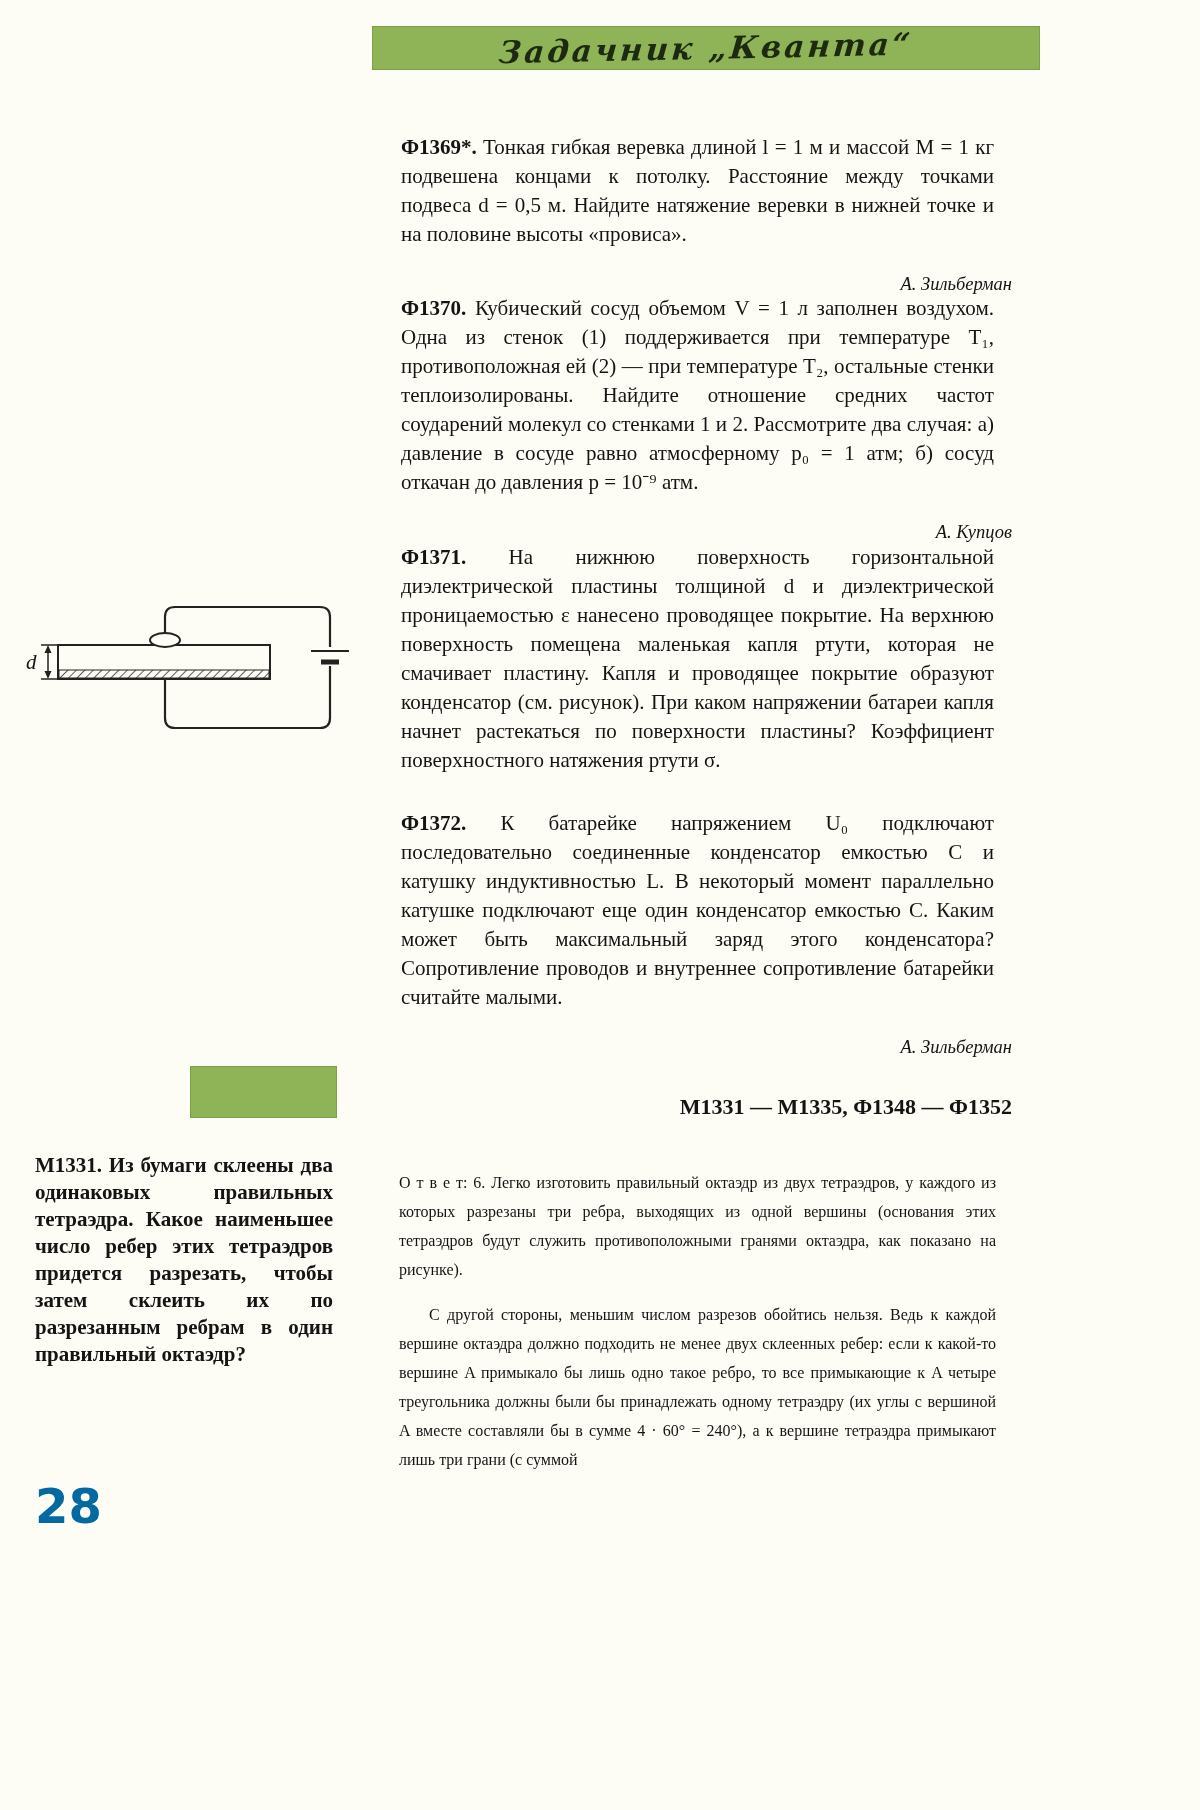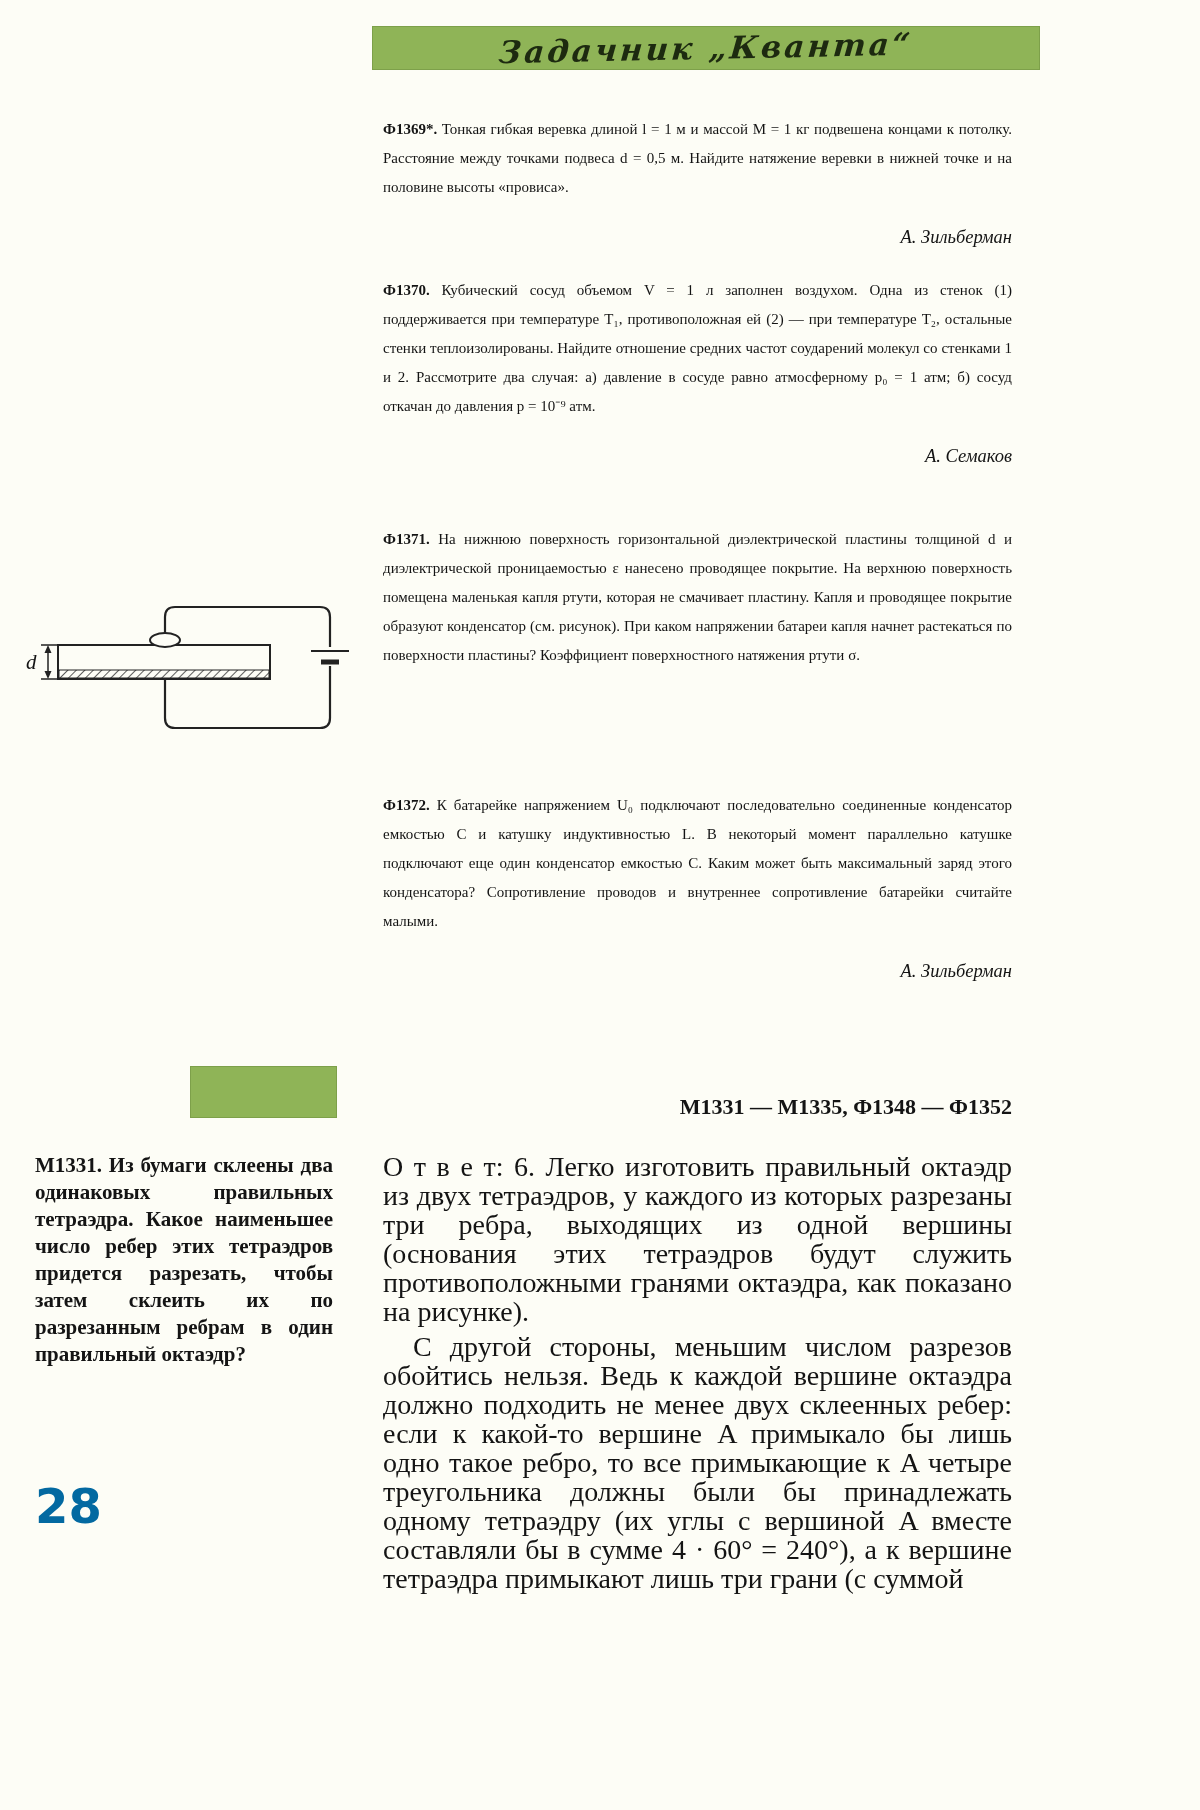--- a/index.html
+++ b/index.html
@@ -19,21 +19,21 @@
   .banner-text{
     font-family:"DejaVu Serif", serif;
     font-style:italic;font-weight:bold;
     font-size:31px;letter-spacing:3px;
     color:#1d2a10;
     transform:rotate(-1.2deg) skewX(-6deg);
     white-space:nowrap;
   }
   
   .main-col{position:absolute;left:383px;width:629px;}
-  .prob{margin:0;text-align:justify;font-size:15px;line-height:29px;}
+  .prob{margin:18px;text-align:justify;font-size:21px;line-height:29px;}
   .prob b{font-weight:bold;}
   .author{
     margin-top:24px;text-align:right;font-style:italic;
     font-size:18.5px;line-height:22px;
   }
   
   .figure{position:absolute;left:25px;top:585px;width:325px;height:172px;}
   
   .green-chip{
     position:absolute;left:190px;top:1066px;width:147px;height:52px;
@@ -48,21 +48,21 @@
     position:absolute;left:383px;top:1094px;width:629px;
     font-size:22px;font-weight:bold;margin:0;text-align:right;
   }
   .m-left{
     position:absolute;left:35px;top:1152px;width:298px;
     font-size:21px;line-height:27px;text-align:justify;
   }
   .m-left .statement{font-weight:bold;}
   .m-left b.upright{font-style:normal;font-weight:bold;}
   .sol-right{position:absolute;left:383px;top:1152px;width:629px;}
-  .para{margin:0;text-align:justify;font-size:28px;line-height:29px;}
+  .para{margin:16px;text-align:justify;font-size:16px;line-height:29px;}
   .para + .para{margin-top:6px;}
   .para.indent{text-indent:30px;}
   
   .page-num{
     position:absolute;left:35px;top:1478px;
     font-family:"DejaVu Sans", sans-serif;
     font-weight:bold;font-size:48px;color:#0369a1;
   }
 </style>
 </head>
@@ -76,21 +76,21 @@
 
   <div class="main-col" style="top:115px;">
     <p class="prob"><b>Ф1369*.</b>
       <span>Тонкая гибкая веревка длиной l = 1 м и массой M = 1 кг подвешена концами к потолку. Расстояние между точками подвеса d = 0,5 м. Найдите натяжение веревки в нижней точке и на половине высоты «провиса».</span></p>
     <div class="author">А. Зильберман</div>
   </div>
 
   <div class="main-col" style="top:276px;">
     <p class="prob"><b>Ф1370.</b>
       <span>Кубический сосуд объемом V = 1 л заполнен воздухом. Одна из стенок (1) поддерживается при температуре T₁, противоположная ей (2) — при температуре T₂, остальные стенки теплоизолированы. Найдите отношение средних частот соударений молекул со стенками 1 и 2. Рассмотрите два случая: а) давление в сосуде равно атмосферному p₀ = 1 атм; б) сосуд откачан до давления p = 10⁻⁹ атм.</span></p>
-    <div class="author">А. Семаков</div>
+    <div class="author">А. Купцов</div>
   </div>
 
   <div class="main-col" style="top:525px;">
     <p class="prob"><b>Ф1371.</b>
       <span>На нижнюю поверхность горизонтальной диэлектрической пластины толщиной d и диэлектрической проницаемостью ε нанесено проводящее покрытие. На верхнюю поверхность помещена маленькая капля ртути, которая не смачивает пластину. Капля и проводящее покрытие образуют конденсатор (см. рисунок). При каком напряжении батареи капля начнет растекаться по поверхности пластины? Коэффициент поверхностного натяжения ртути σ.</span></p>
   </div>
 
   <div class="figure">
     <svg width="325" height="172" viewBox="0 0 325 172">
       <defs>

